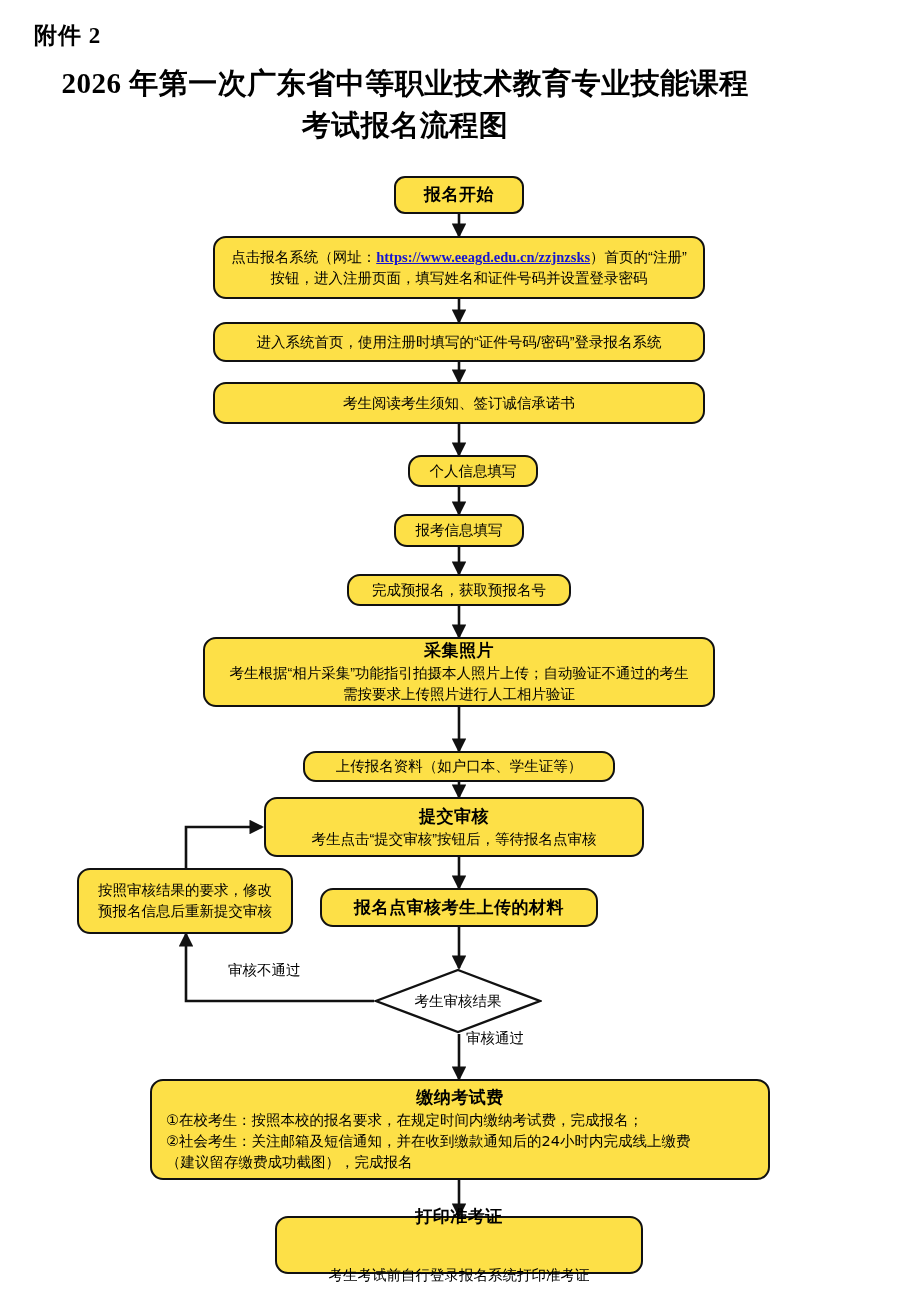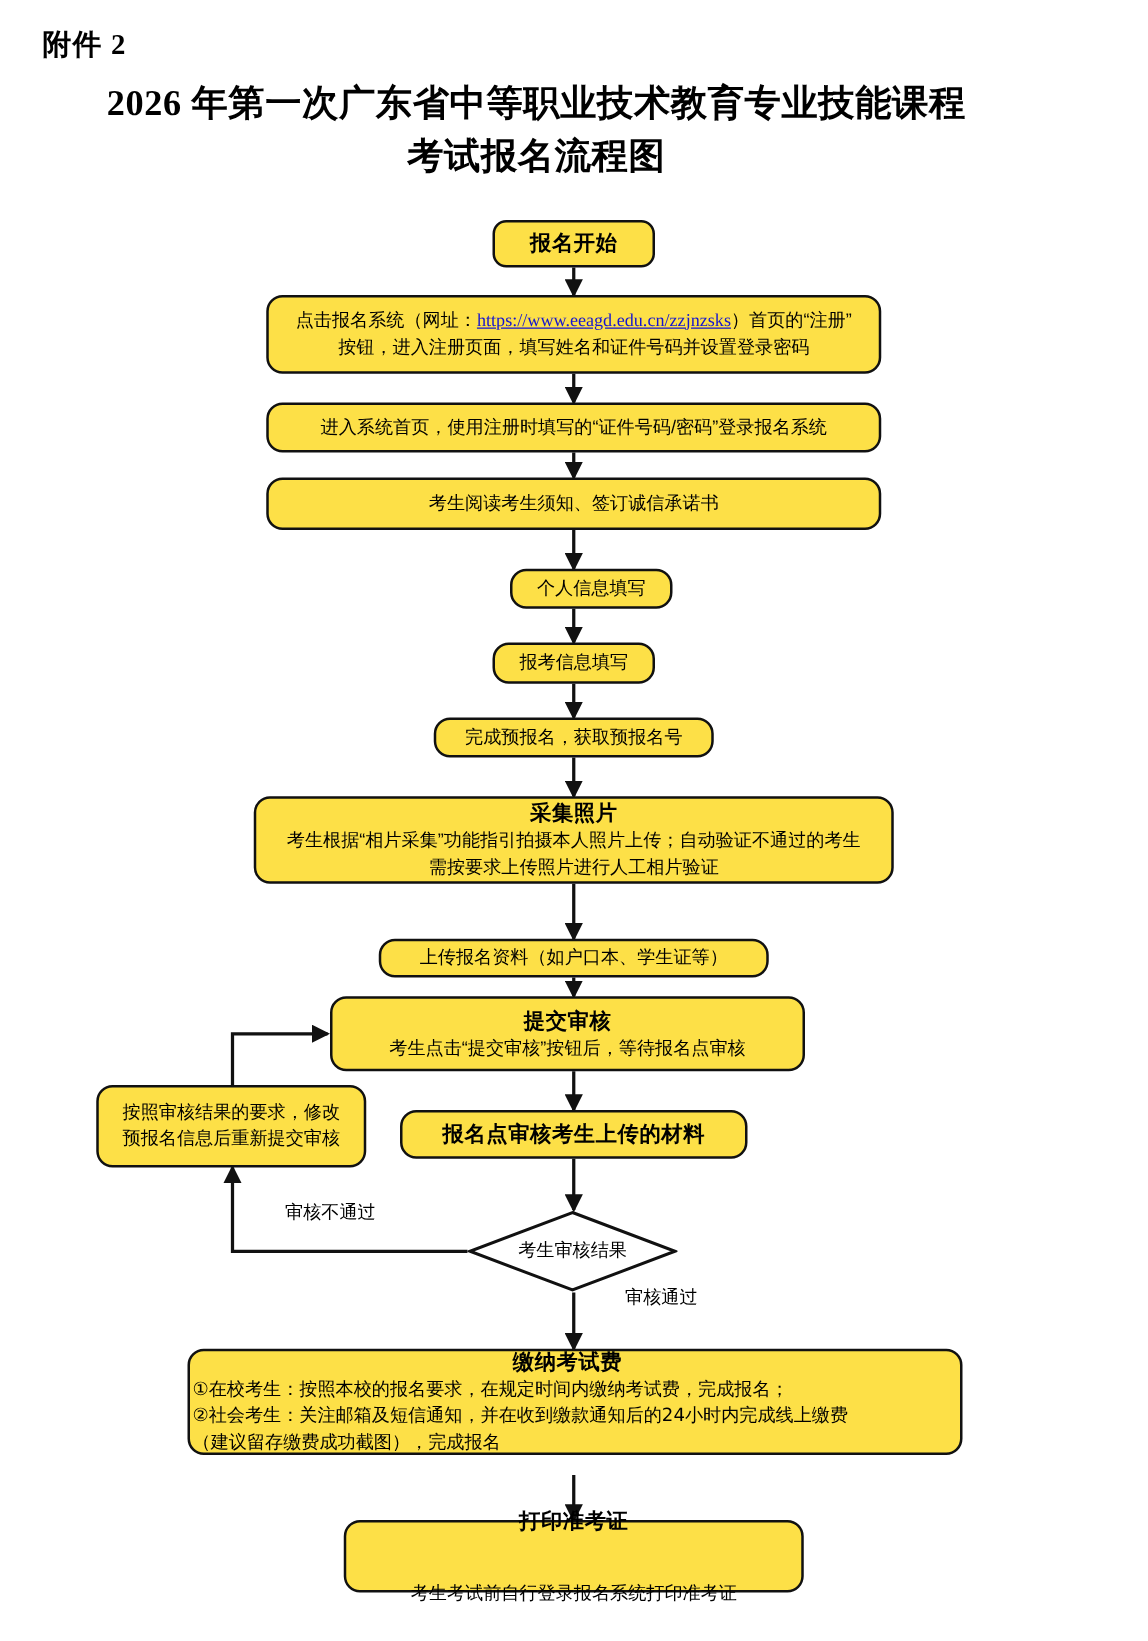--- a/index.html
+++ b/index.html
@@ -32,21 +32,20 @@
     position: absolute;
     left: 0;
     top: 62px;
     width: 810px;
     text-align: center;
     font-family: "Liberation Serif", "DejaVu Serif", serif;
     font-size: 29px;
     font-weight: bold;
     line-height: 42px;
     letter-spacing: 0.5px;
-    padding-left: 24px;
   }
   #doc-title .title-line {
     display: block;
   }
 
   
   #flowchart {
     position: absolute;
     left: 0;
     top: 0;
@@ -107,20 +106,21 @@
   }
   .node.strong-border {
     border-width: 2.8px;
   }
 
   .link {
     color: #1414d2;
     text-decoration: underline;
     font-family: "Liberation Serif", "DejaVu Serif", serif;
     font-size: 14.5px;
+    font-weight: bold;
   }
   .circnum {
     font-family: "DejaVu Sans", sans-serif;
   }
 
   
   #decision-wrap {
     position: absolute;
     left: 374px;
     top: 968px;
@@ -259,23 +259,23 @@
   </div>
 
   <div id="decision-wrap">
     <svg width="168" height="66" viewBox="0 0 168 66" xmlns="http://www.w3.org/2000/svg">
       <polygon points="84,2 166,33 84,64 2,33" fill="#ffffff" stroke="#111111" stroke-width="2.4"></polygon>
     </svg>
     <div class="diamond-label">考生审核结果</div>
   </div>
 
   <div class="edge-label" style="left:228px; top:960px;">审核不通过</div>
-  <div class="edge-label" style="left:466px; top:1028px;margin-left:34px;">审核通过</div>
-
-  <div class="node" style="left:150px; top:1079px; width:620px; height:85px; align-items:flex-start; padding-left:2px; padding-right:14px;">
+  <div class="edge-label" style="left:466px; top:1028px;">审核通过</div>
+
+  <div class="node" style="left:150px; top:1079px; width:620px; height:101px; align-items:flex-start; padding-left:14px; padding-right:14px;">
     <span class="head" style="width:100%; text-align:center;">缴纳考试费</span>
     <span class="body left"><span class="circnum">①在校考生：按照本校的报名要求，在规定时间内缴纳考试费，完成报名；</span></span>
     <span class="body left"><span class="circnum">②社会考生：关注邮箱及短信通知，并在收到缴款通知后的24小时内完成线上缴费</span></span>
     <span class="body left">（建议留存缴费成功截图），完成报名</span>
   </div>
 
   <div class="node" style="left:275px; top:1216px; width:368px; height:58px;gap:36px;">
     <span class="head">打印准考证</span>
     <span class="body">考生考试前自行登录报名系统打印准考证</span>
   </div>

